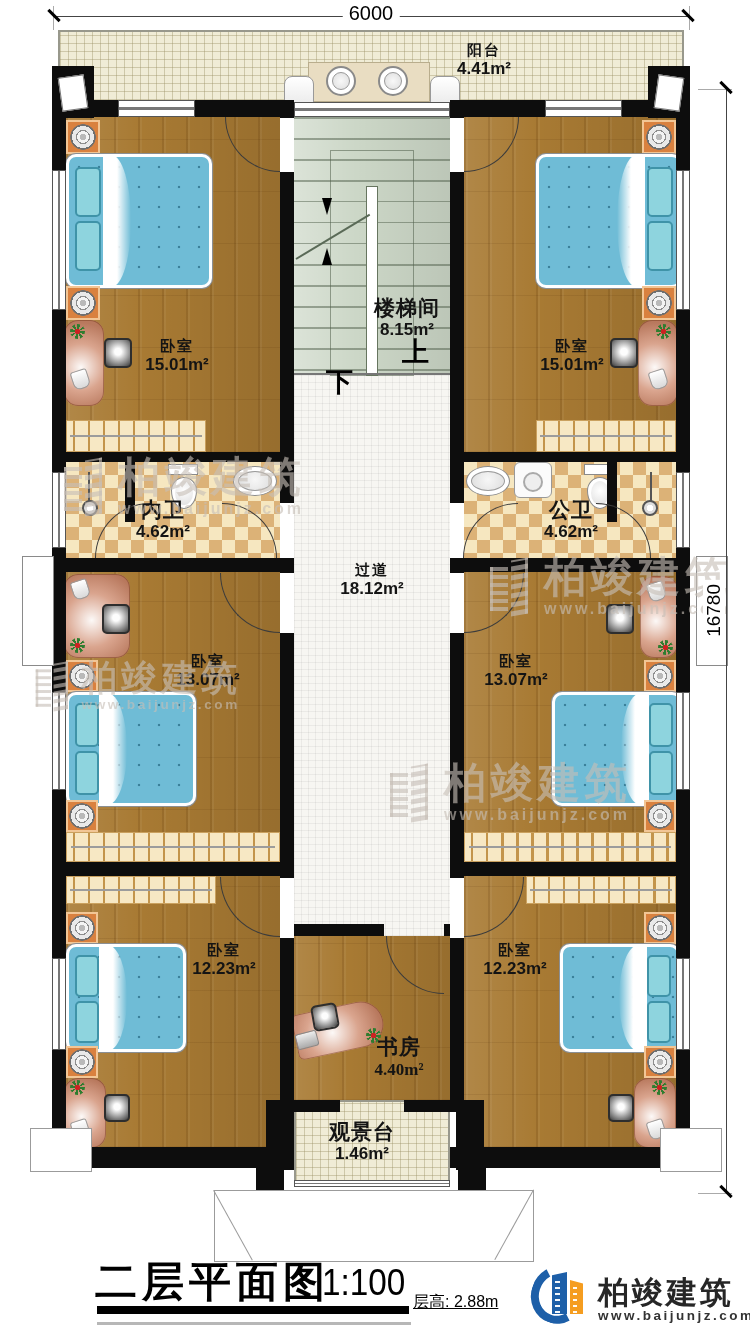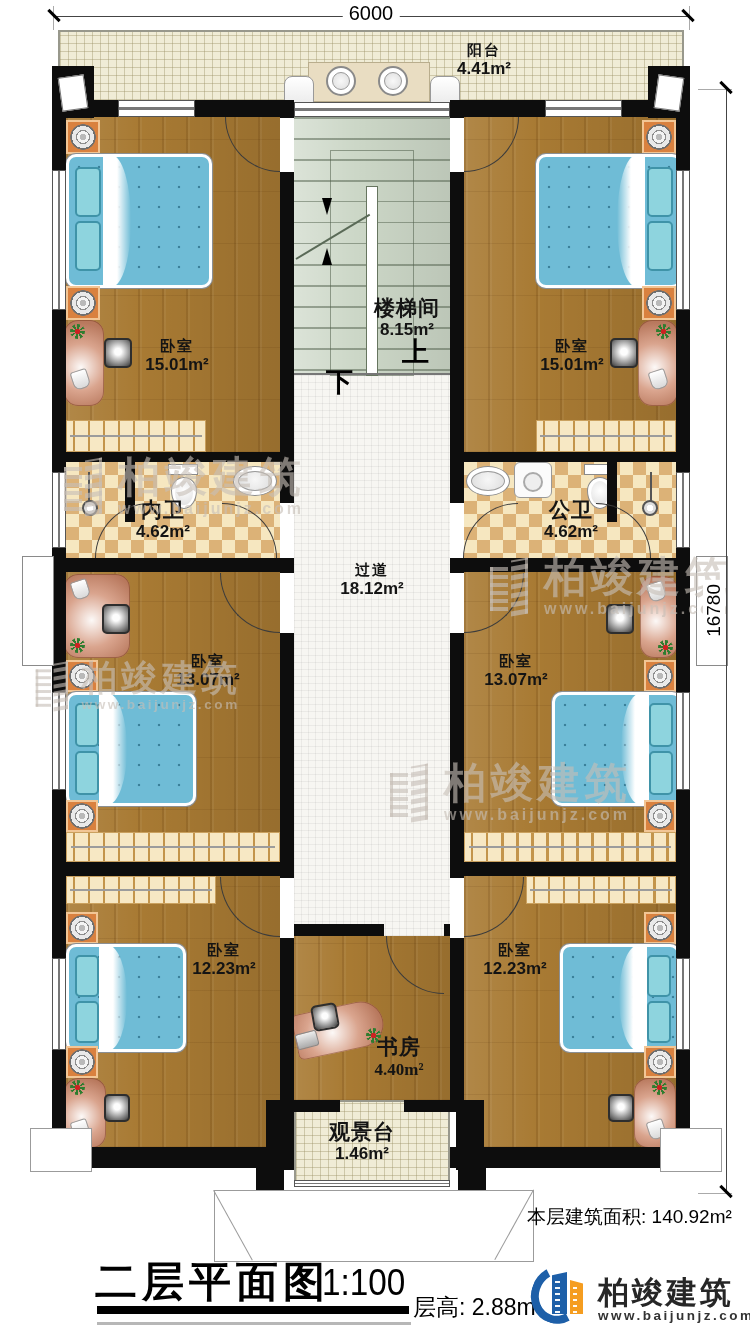--- a/index.html
+++ b/index.html
@@ -409,29 +409,25 @@
   <div class="tick" style="left:680px;top:14px;"></div>
   <div class="dimlabel" style="left:371px;top:2px;">6000</div>
 
   <div class="ext" style="left:698px;top:89px;width:34px;height:1px;"></div>
   <div class="ext" style="left:698px;top:1193px;width:34px;height:1px;"></div>
   <div class="dimline" style="left:726px;top:90px;width:1px;height:1104px;"></div>
   <div class="tick" style="left:718px;top:86px;"></div>
   <div class="tick" style="left:718px;top:1190px;"></div>
   <div class="dimlabel-v" style="left:703px;top:580px;">16780</div>
 
-  <div class="note" style="left:527px;top:1204px;">
-    <span>本层建筑面积:</span>
-    <span>140.92m²</span>
-  </div>
   <div class="plan-title" style="left:95px;top:1254px;">二层平面图</div>
   <div class="plan-scale" style="left:322px;top:1262px;">1:100</div>
   <div class="underline" style="left:97px;top:1306px;width:312px;height:8px;"></div>
   <div class="subline" style="left:97px;top:1322px;width:314px;height:3px;"></div>
-  <div class="note" style="left:413px;top:1292px;font-size:23px;">层高: 2.88m</div>
+  <div class="note" style="left:413px;top:1292px;font-size:16px;text-decoration:underline;">层高: 2.88m</div>
 
   <div class="logo-swoosh" style="left:531px;top:1266px;"></div>
   <div class="tower" style="left:552px;top:1272px;width:15px;height:42px;background-color:#1d5fa8;clip-path:polygon(0 8%,100% 0,100% 100%,0 100%);background-image:repeating-linear-gradient(0deg, rgba(255,255,255,.95) 0 2px, transparent 2px 6px);background-size:5px 100%;background-position:3px 5px;background-repeat:no-repeat;"></div>
   <div class="tower" style="left:570px;top:1280px;width:13px;height:34px;background-color:#f59d20;clip-path:polygon(0 0,100% 10%,100% 100%,0 100%);background-image:repeating-linear-gradient(0deg, rgba(255,255,255,.95) 0 2px, transparent 2px 6px);background-size:4px 100%;background-position:3px 5px;background-repeat:no-repeat;"></div>
   <div class="logo-name" style="left:598px;top:1272px;">柏竣建筑</div>
   <div class="logo-url" style="left:598px;top:1308px;">www.baijunjz.com</div>
 
 </div>
 
 </body></html>

